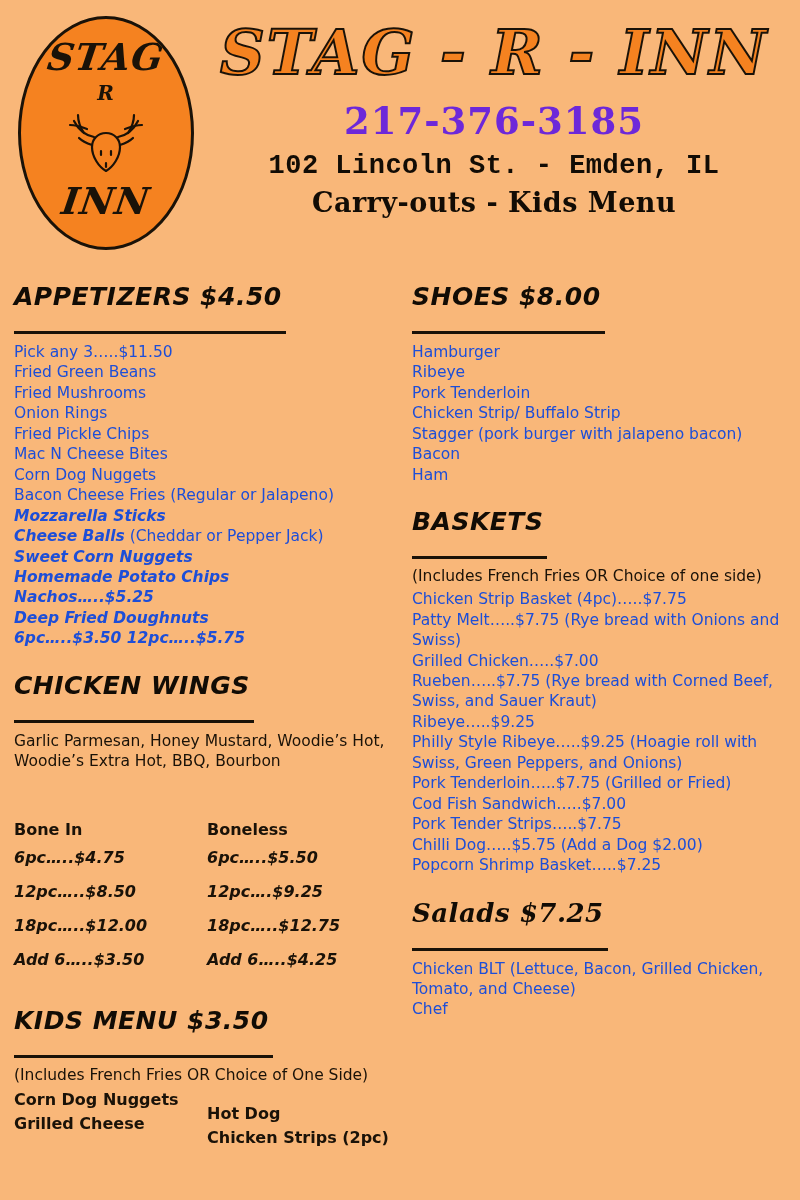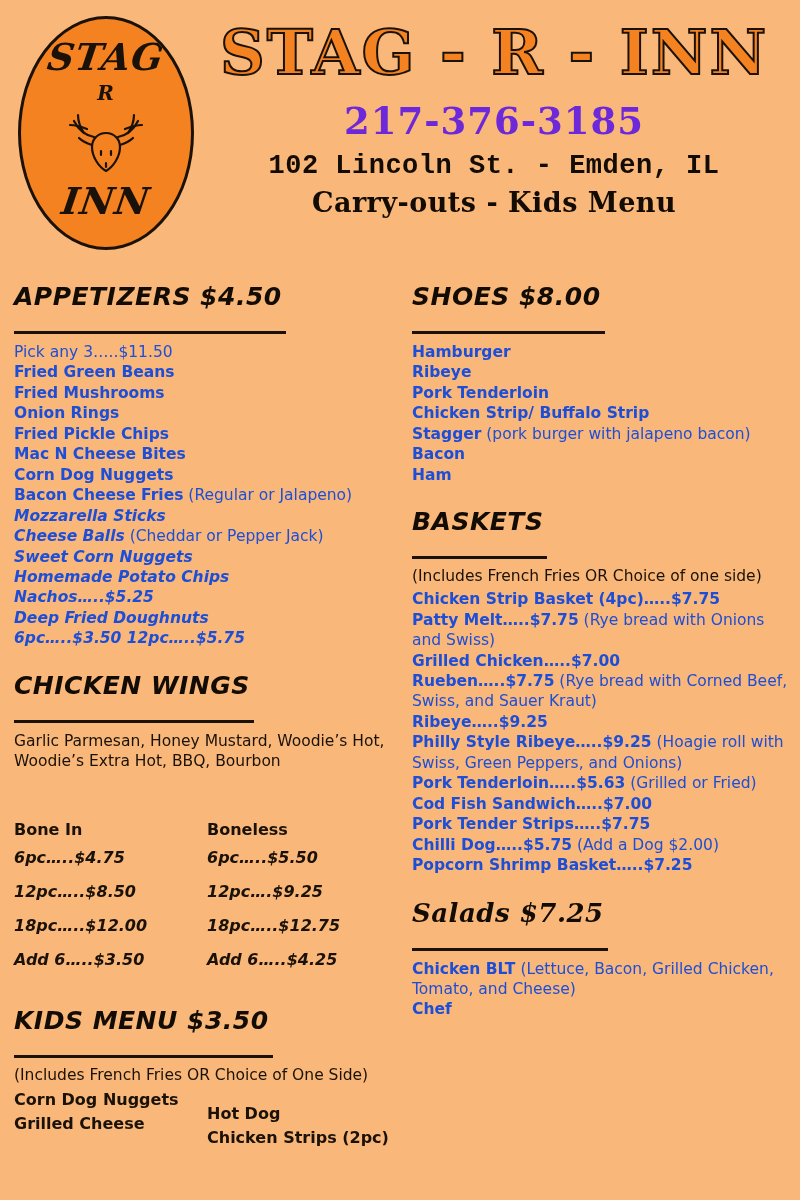--- a/index.html
+++ b/index.html
@@ -76,20 +76,21 @@
 
   .title-block {
     position: absolute;
     left: 196px;
     top: 20px;
     width: 596px;
     text-align: center;
   }
   .brand {
     font-family: "DejaVu Serif", serif;
+    font-style: italic;
     font-weight: bold;
     font-size: 62px;
     line-height: 1.05;
     color: #F58220;
     -webkit-text-stroke: 2px #1a1208;
     letter-spacing: 2px;
     white-space: nowrap;
   }
   .phone {
     font-family: "DejaVu Serif", serif;
@@ -154,21 +155,21 @@
     list-style: none;
     margin: 0;
     padding: 0;
   }
   ul.items li {
     font-size: 15.5px;
     line-height: 1.32;
     margin: 0;
     color: #1d4ed8;
   }
-  .b { font-weight: bold; }
+  .b { font-weight: normal; }
   .i { font-style: italic; font-weight: bold; }
   .plain { font-weight: normal; }
 
   
   .wings-desc {
     font-size: 15.5px;
     line-height: 1.3;
     margin-bottom: 8px;
   }
   .wings-grid {
@@ -319,21 +320,21 @@
       <div class="section-gap"></div>
       <h2 class="section">BASKETS</h2>
       <div class="kids-note">(Includes French Fries OR Choice of one side)</div>
       <ul class="items" id="baskets-list">
           <li><span class="b">Chicken Strip Basket (4pc)…..$7.75</span></li>
           <li><span class="b">Patty Melt…..$7.75</span><span class="note"> (Rye bread with Onions and Swiss)</span></li>
           <li><span class="b">Grilled Chicken…..$7.00</span></li>
           <li><span class="b">Rueben…..$7.75</span><span class="note"> (Rye bread with Corned Beef, Swiss, and Sauer Kraut)</span></li>
           <li><span class="b">Ribeye…..$9.25</span></li>
           <li><span class="b">Philly Style Ribeye…..$9.25</span><span class="note"> (Hoagie roll with Swiss, Green Peppers, and Onions)</span></li>
-          <li><span class="b">Pork Tenderloin…..$5.63</span><span class="note"> (Grilled or Fried)</span></li>
+          <li><span class="b">Pork Tenderloin…..$7.75</span><span class="note"> (Grilled or Fried)</span></li>
           <li><span class="b">Cod Fish Sandwich…..$7.00</span></li>
           <li><span class="b">Pork Tender Strips…..$7.75</span></li>
           <li><span class="b">Chilli Dog…..$5.75</span><span class="note"> (Add a Dog $2.00)</span></li>
           <li><span class="b">Popcorn Shrimp Basket…..$7.25</span></li>
         </ul>
 
       <div class="section-gap"></div>
       <h2 class="section serif">Salads $7.25</h2>
       <ul class="items" id="salads-list">
           <li><span class="b">Chicken BLT</span><span class="note"> (Lettuce, Bacon, Grilled Chicken, Tomato, and Cheese)</span></li>

